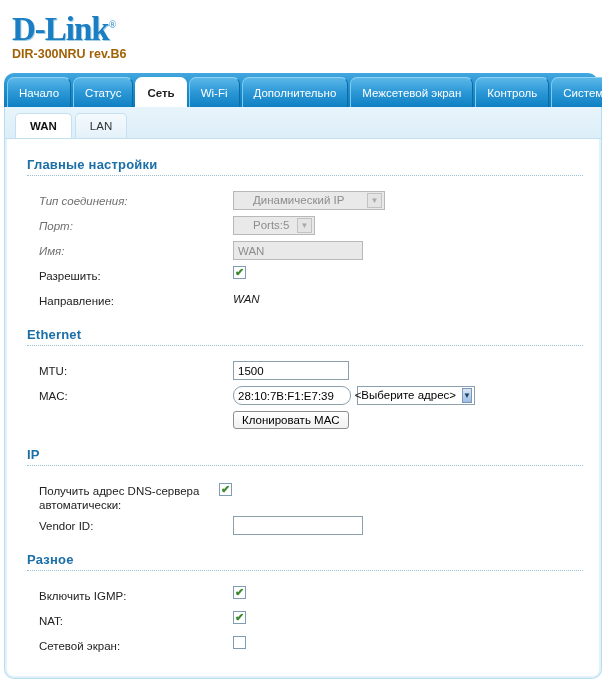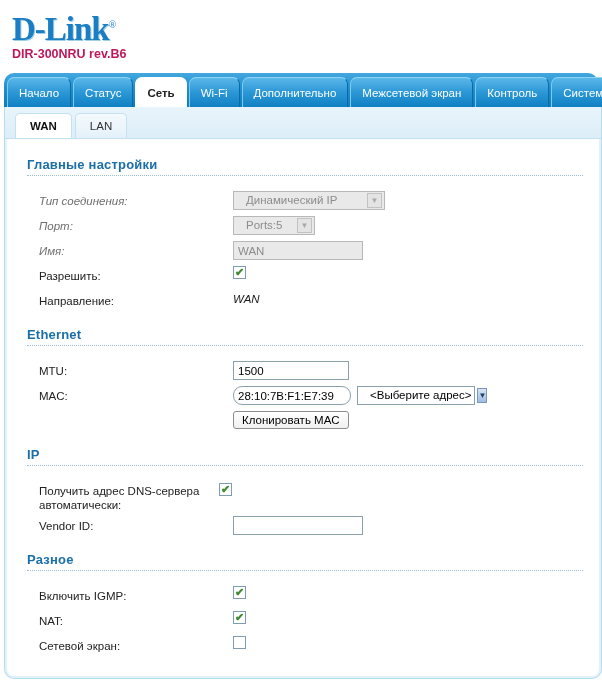--- a/index.html
+++ b/index.html
@@ -31,21 +31,21 @@
   }
   .logo .reg {
     font-size: 10px;
     vertical-align: super;
     color: #4a9bd0;
     text-shadow: none;
   }
   .model {
     font-size: 12.5px;
     font-weight: bold;
-    color: #be185d;
+    color: #a16207;
     margin-top: 1px;
     letter-spacing: 0px;
   }
 
   
   .navbar {
     position: relative;
     margin: 8px 4px 0 4px;
     height: 34px;
     background: linear-gradient(to bottom, #44a7df 0%, #1f8fd0 45%, #0d7bbd 100%);
@@ -170,22 +170,23 @@
     color: #8d8d8d;
   }
   .sel {
     height: 19px;
     border: 1px solid #8aa0ad;
     background: #ffffff;
     font-size: 11.5px;
     color: #000000;
     display: inline-flex;
     align-items: center;
-    padding: 0 0 0 12px;
+    padding: 0 0 0 19px;
     line-height: 17px;
+    justify-content: flex-end;
   }
   .sel .txt { padding-right: 6px; white-space: nowrap; }
   .sel .arw {
     width: 15px; height: 15px;
     margin: 0 2px 0 auto;
     background: linear-gradient(to bottom, #d8e6f5 0%, #9cbde3 100%);
     border: 1px solid #7a96b8;
     display: flex; align-items: center; justify-content: center;
     font-size: 8px; color: #1c3f66;
   }

